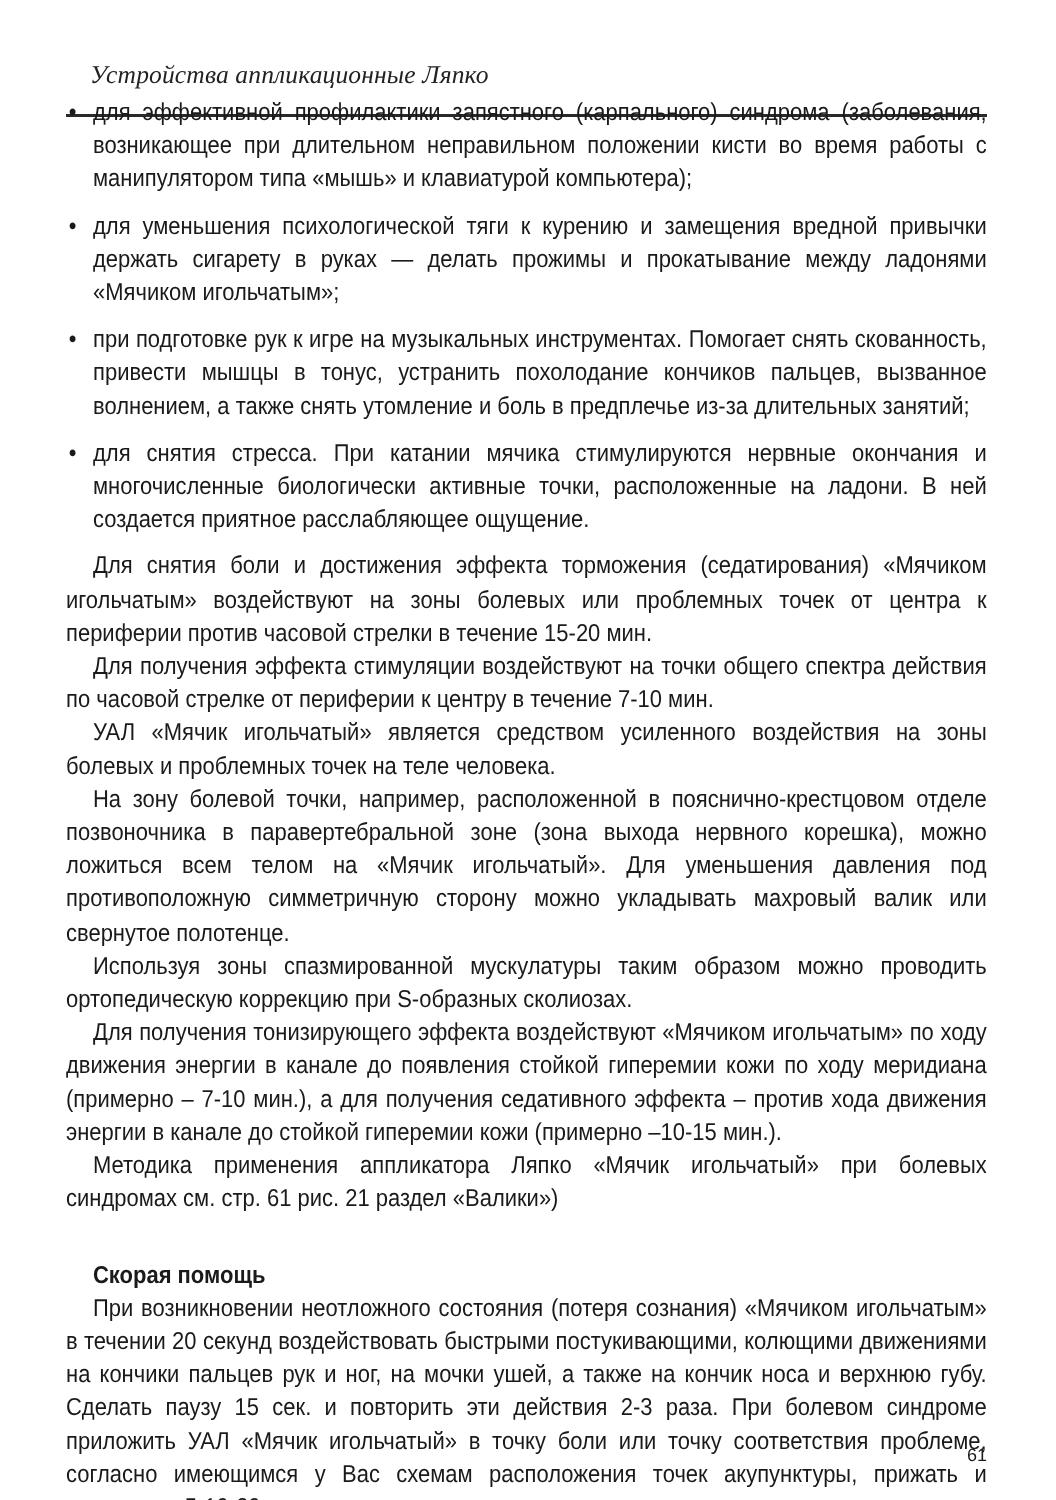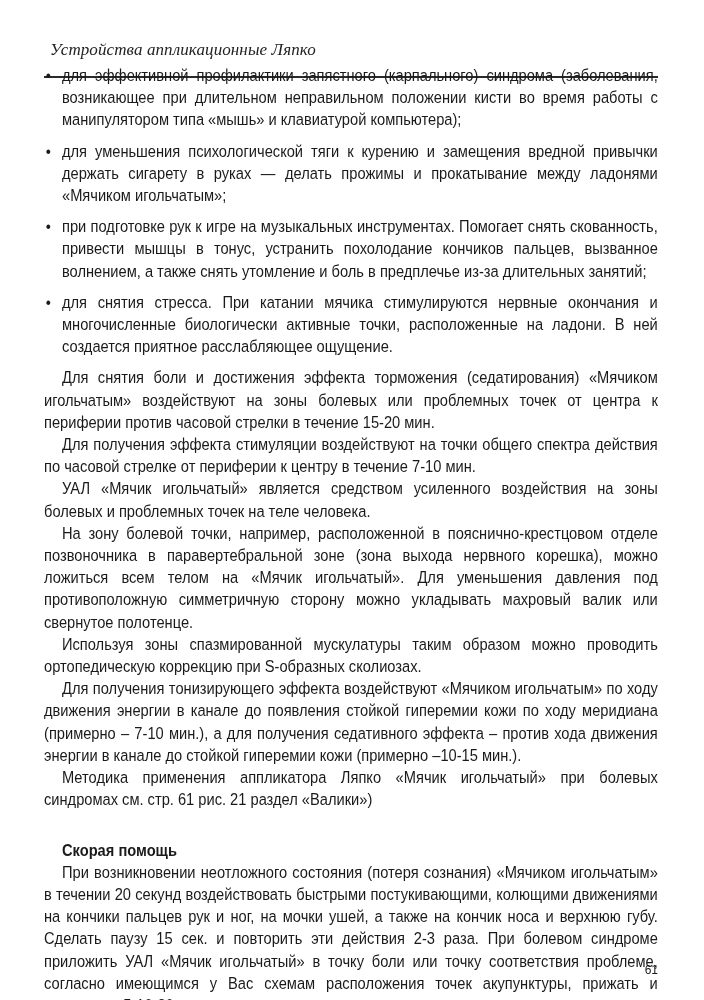--- a/index.html
+++ b/index.html
@@ -1,18 +1,18 @@
 <!DOCTYPE html>
 <html><head>
 <meta charset="utf-8">
 <style>
   html, body { margin: 0; padding: 0; background: #ffffff; }
   body { width: 704px; height: 1000px; position: relative; overflow: hidden; font-family: "Liberation Sans Narrow", "Liberation Sans", "DejaVu Sans Condensed", sans-serif; color: #1a1a1a; }
   .header { position: absolute; left: 44px; top: 18px; width: 614px; height: 62px; }
-  .header-title { position: absolute; left: 6px; top: 22px; font-family: "Liberation Serif", "DejaVu Serif", serif; font-style: italic; font-size: 17px; color: #222; letter-spacing: 0.1px; }
+  .header-title { position: absolute; left: 16px; top: 22px; font-family: "Liberation Serif", "DejaVu Serif", serif; font-style: italic; font-size: 17px; color: #222; letter-spacing: 0.1px; }
   .header-rule { position: absolute; left: 0; top: 58px; width: 614px; height: 2px; background: #2a2a2a; }
   .logos { position: absolute; right: 0; top: 0; width: 170px; height: 56px; }
   .logos svg { display: block; }
   .content { position: absolute; left: 44px; top: 64px; width: 614px; font-size: 16.3px; line-height: 22.2px; transform: scaleX(0.9); transform-origin: left top; width: 682px; }
   .content p { margin: 0; text-align: justify; text-align-last: left; }
   .bullets { margin: 0; padding: 0; list-style: none; }
   .bullets li { position: relative; padding-left: 20px; margin-bottom: 9px; text-align: justify; }
   .bullets li .dot { position: absolute; left: 2px; top: 0; }
   .indent { text-indent: 20px; }
   .section-title { font-weight: bold; margin-top: 28px !important; }

